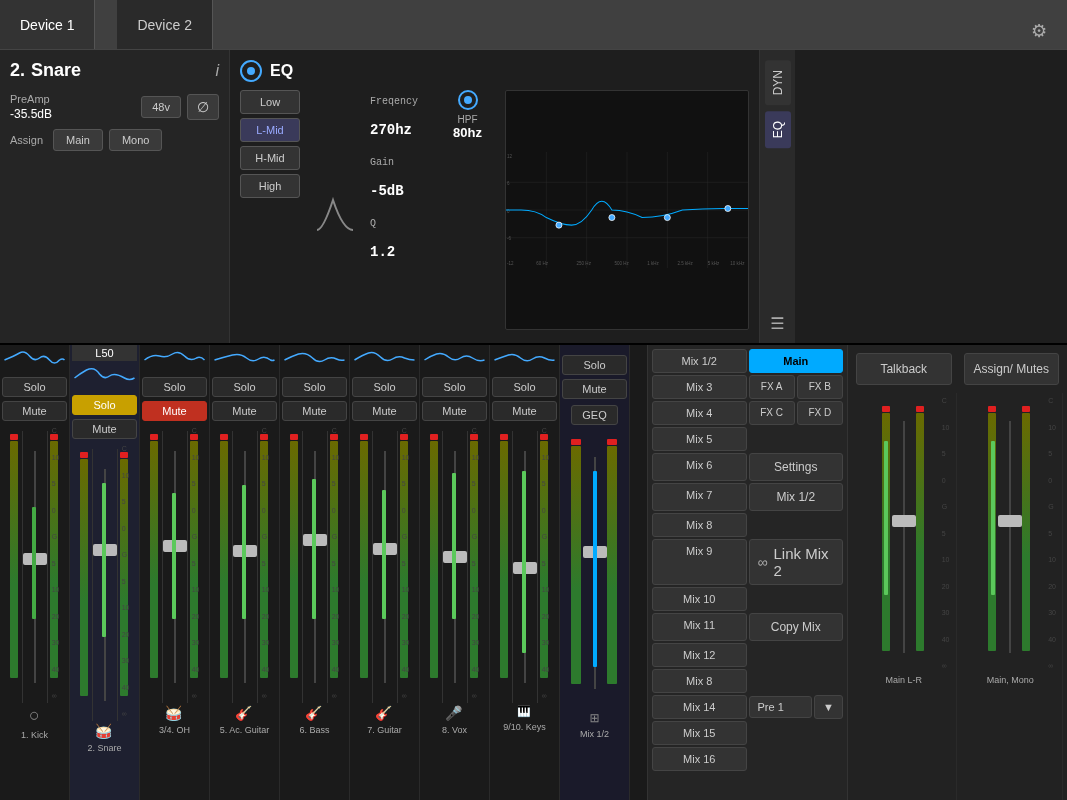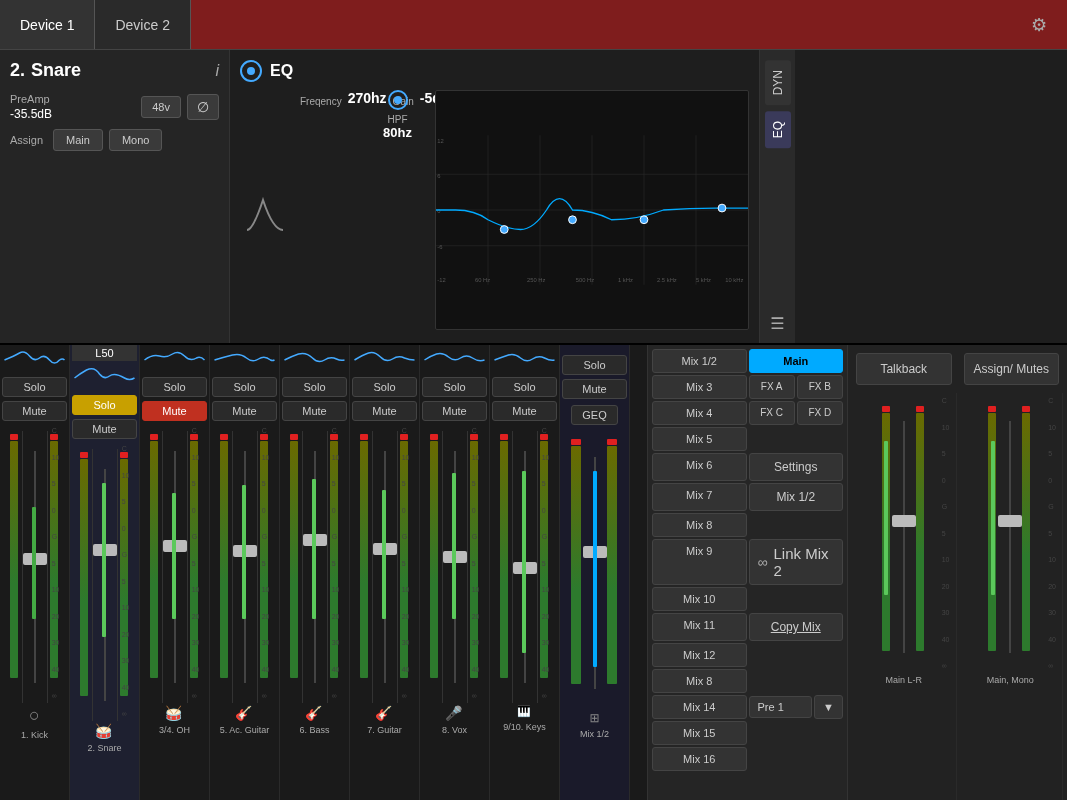--- a/index.html
+++ b/index.html
@@ -9,24 +9,25 @@
       background: #1a1a1a;
       font-family: Arial, sans-serif;
       overflow: hidden;
       color: #fff;
       font-size: 12px;
     }
 
     
     .top-bar {
       display: flex;
-      align-items: center;
+      align-items: flex-end;
       height: 50px;
-      background: #7f1d1d;
+      background: #404040;
       border-bottom: 1px solid #444;
+      gap: 22px;
     }
     .device-tab {
       padding: 0 20px;
       height: 100%;
       display: flex;
       align-items: center;
       font-size: 14px;
       color: #ccc;
       cursor: pointer;
       border-right: 1px solid #555;
@@ -215,22 +216,24 @@
     .eq-btn.active { background: #3a3a5a; color: #9af; }
     .eq-shape-area {
       display: flex;
       align-items: center;
       justify-content: center;
       width: 50px;
       margin-right: 10px;
     }
     .eq-freq-controls {
       display: flex;
-      gap: 6px;
+      flex-direction: column;
+      gap: 13px;
       width: 70px;
+      font-family: Liberation Mono, monospace;
     }
     .eq-param-label {
       font-size: 10px;
       color: #aaa;
       margin-bottom: 2px;
       margin-top: 6px;
     }
     .eq-param-value {
       font-size: 14px;
       color: #fff;
@@ -474,21 +477,20 @@
     .link-text { font-size: 15px; color: #ccc; }
     .copy-btn {
       background: #333;
       border: 1px solid #444;
       color: #ccc;
       padding: 6px;
       border-radius: 3px;
       font-size: 12px;
       cursor: pointer;
       text-align: center;
-      text-decoration: underline;
     }
     .pre-btn {
       background: #333;
       border: 1px solid #444;
       color: #ccc;
       padding: 5px 16px;
       border-radius: 3px;
       font-size: 12px;
       cursor: pointer;
       flex: 1;
@@ -564,20 +566,26 @@
 
   <div class="eq-panel">
     <div class="eq-header">
       <div class="eq-power-btn">
         <div class="eq-power-inner"></div>
       </div>
       <span class="eq-title">EQ</span>
     </div>
     <div class="eq-controls">
 
+      <div class="eq-buttons">
+        <button class="eq-btn">Low</button>
+        <button class="eq-btn active">L-Mid</button>
+        <button class="eq-btn">H-Mid</button>
+        <button class="eq-btn">High</button>
+      </div>
 
       <div class="eq-shape-area">
         <svg width="44" height="60" viewBox="0 0 44 60">
           <path d="M4 50 Q10 50 20 20 Q30 50 40 50" stroke="#888" stroke-width="2" fill="none"></path>
         </svg>
       </div>
 
       <div class="eq-freq-controls">
         <div class="eq-param-label">Freqency</div>
         <div class="eq-param-value">270hz</div>

